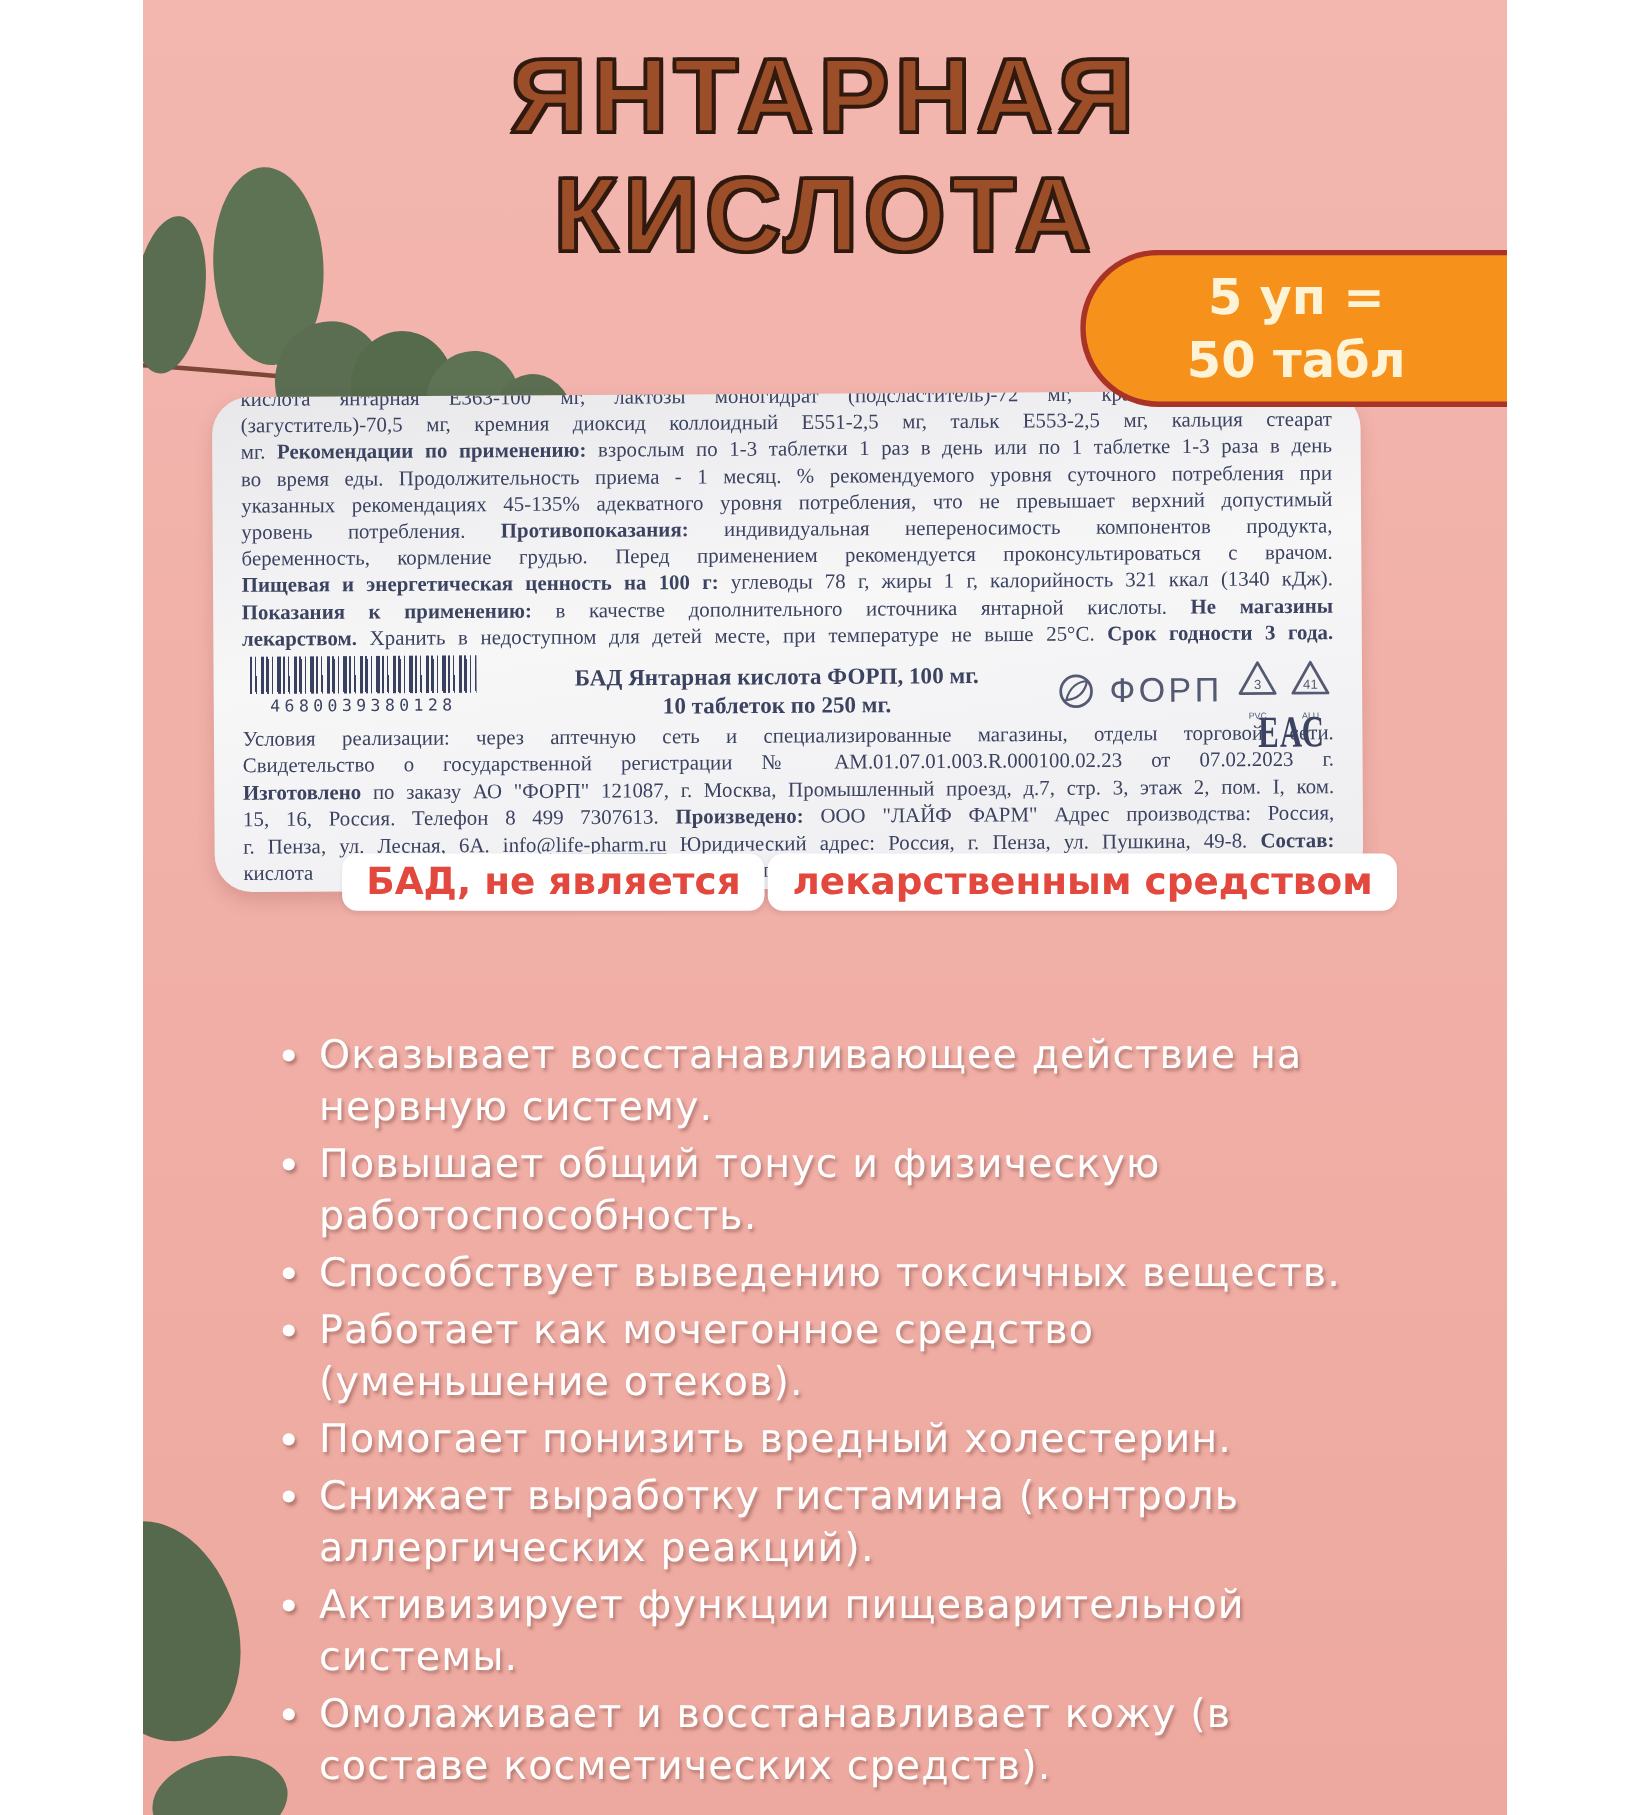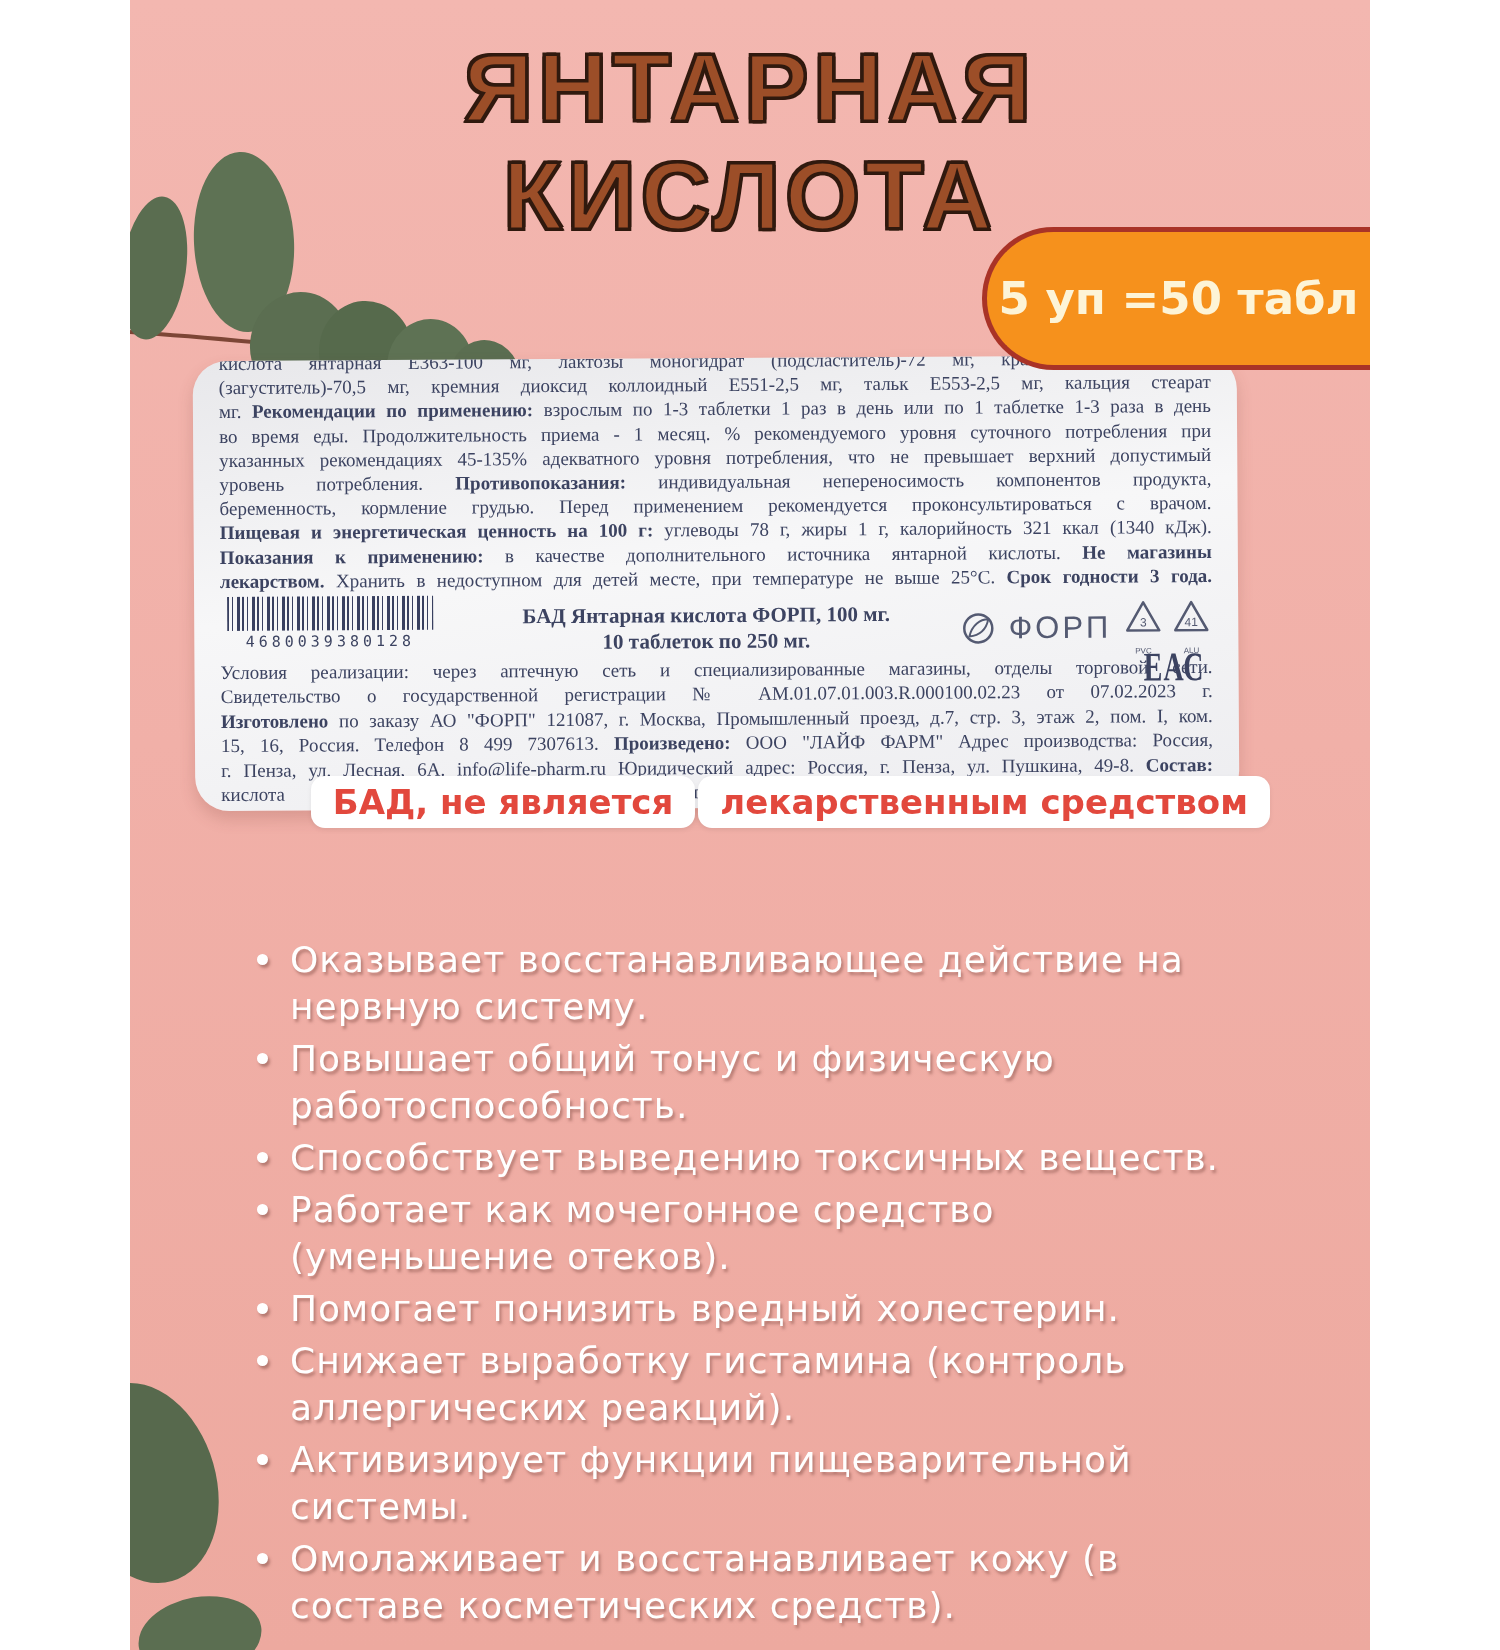--- a/index.html
+++ b/index.html
@@ -8,21 +8,21 @@
   .photo{position:absolute;left:130px;top:0;width:1240px;height:1650px;overflow:hidden;
          background:linear-gradient(180deg,#f3b7b0 0%,#f1b0a8 45%,#eda99f 100%);}
   
   .title{position:absolute;top:34px;left:0;right:0;text-align:center;z-index:4;
          font-family:"Liberation Sans",sans-serif;font-weight:bold;font-size:96px;line-height:1.12;
          color:#9c4e28;letter-spacing:5px;-webkit-text-stroke:3px #30190e;
          text-shadow:-2px -2px 0 #30190e,2px -2px 0 #30190e,-2px 2px 0 #30190e,2px 2px 0 #30190e;}
   
   .promo{position:absolute;top:227px;right:0;width:383px;height:133px;z-index:5;
          background:#f6911c;border:5px solid #a93327;border-right:none;
-         border-radius:72px 0 0 72px;display:flex;flex-direction:row;
+         border-radius:72px 0 0 72px;display:flex;flex-direction:column;
          justify-content:center;align-items:center;
          color:#fdf4d7;font-weight:bold;font-size:45px;line-height:1.28;}
   
   .leaves-top{position:absolute;left:0;top:150px;z-index:1;}
   .leaves-bottom{position:absolute;left:0;top:1375px;z-index:1;}
   
   .label{position:absolute;left:64px;top:358px;width:1044px;height:450px;z-index:2;
          background:linear-gradient(172deg,#e8e8eb 0%,#f7f7f8 45%,#ededf0 100%);
          border-radius:34px;box-shadow:0 8px 16px rgba(120,60,50,.20);
          transform:rotate(-.35deg);overflow:hidden;box-sizing:border-box;padding:0 26px;

